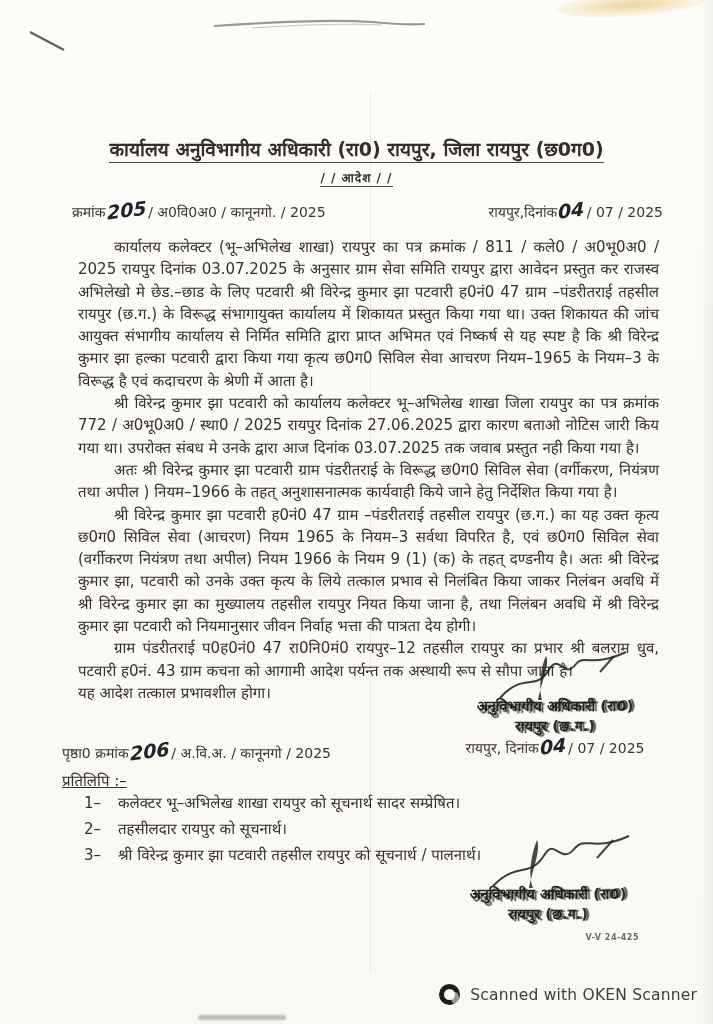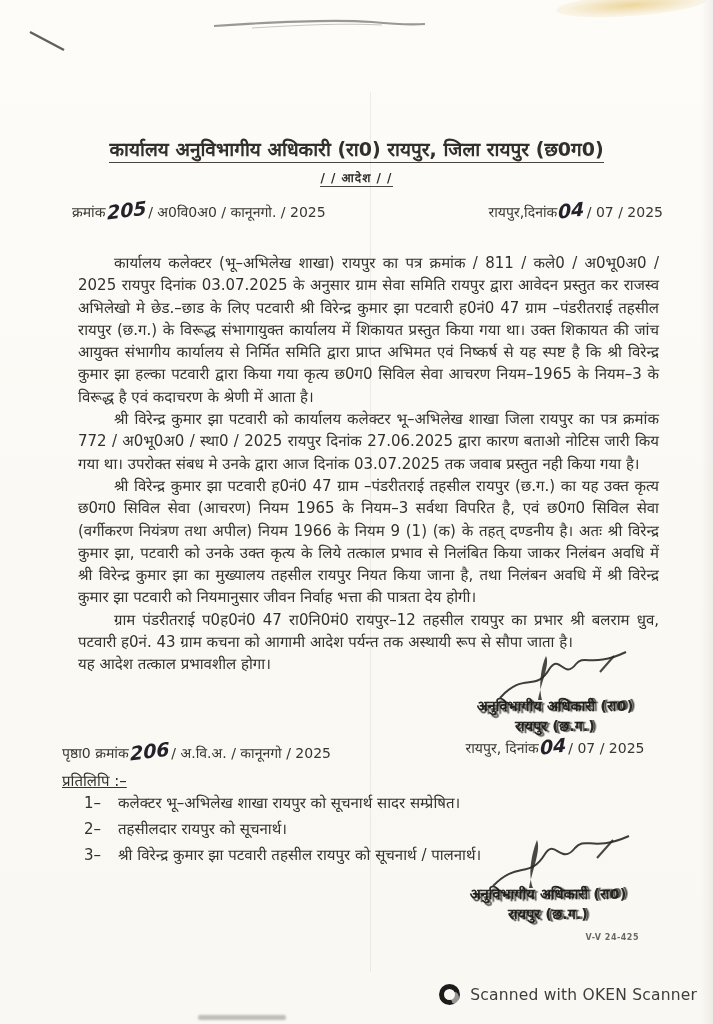--- a/index.html
+++ b/index.html
@@ -33,21 +33,21 @@
     font-size:12px;font-weight:700;color:#33302b;}
   .order-heading span{border-bottom:1.5px solid #4a463f;padding-bottom:1px;letter-spacing:1px;}
 
   .ref-row{position:absolute;top:202px;left:72px;right:50px;display:flex;
     justify-content:space-between;font-size:14px;color:#39362f;}
   .hw{display:inline-block;font-style:italic;font-weight:700;font-size:19px;
     line-height:14px;color:#23212a;transform:rotate(-7deg) skewX(-6deg);
     margin:0 2px -3px 1px;}
 
   
-  .body-text{position:absolute;top:252px;left:78px;right:54px;
+  .body-text{position:absolute;top:236px;left:78px;right:54px;
     font-size:15px;line-height:22.3px;text-align:justify;color:#34312b;}
   .body-text p{margin:0;text-indent:36px;}
   .body-text p.no-indent{text-indent:0;}
 
   
   .sig{position:absolute;text-align:center;}
   .sig-1{top:650px;right:38px;width:240px;}
   .sig-2{top:832px;right:40px;width:250px;}
   .sig svg{display:block;margin:0 auto -6px auto;}
   .stamp-line{position:relative;font-weight:700;font-size:14.5px;color:#2b2925;
@@ -103,20 +103,21 @@
       <span>क्रमांक</span><span class="hw">205</span><span>/ अ0वि0अ0 / कानूनगो. / 2025</span>
     </div>
     <div>
       <span>रायपुर,दिनांक</span><span class="hw">04</span><span>/ 07 / 2025</span>
     </div>
   </div>
 
   <div class="body-text">
     <p>कार्यालय कलेक्टर (भू–अभिलेख शाखा) रायपुर का पत्र क्रमांक / 811 / कले0 / अ0भू0अ0 / 2025 रायपुर दिनांक 03.07.2025 के अनुसार ग्राम सेवा समिति रायपुर द्वारा आवेदन प्रस्तुत कर राजस्व अभिलेखो मे छेड.–छाड के लिए पटवारी श्री विरेन्द्र कुमार झा पटवारी ह0नं0 47 ग्राम –पंडरीतराई तहसील रायपुर (छ.ग.) के विरूद्ध संभागायुक्त कार्यालय में शिकायत प्रस्तुत किया गया था। उक्त शिकायत की जांच आयुक्त संभागीय कार्यालय से निर्मित समिति द्वारा प्राप्त अभिमत एवं निष्कर्ष से यह स्पष्ट है कि श्री विरेन्द्र कुमार झा हल्का पटवारी द्वारा किया गया कृत्य छ0ग0 सिविल सेवा आचरण नियम–1965 के नियम–3 के विरूद्ध है एवं कदाचरण के श्रेणी में आता है।</p>
     <p>श्री विरेन्द्र कुमार झा पटवारी को कार्यालय कलेक्टर भू–अभिलेख शाखा जिला रायपुर का पत्र क्रमांक 772 / अ0भू0अ0 / स्था0 / 2025 रायपुर दिनांक 27.06.2025 द्वारा कारण बताओ नोटिस जारी किय गया था।  उपरोक्त संबध मे उनके द्वारा आज दिनांक 03.07.2025 तक जवाब प्रस्तुत नही किया गया है।</p>
+    <p>अतः श्री विरेन्द्र कुमार झा पटवारी ग्राम पंडरीतराई के विरूद्ध छ0ग0 सिविल सेवा (वर्गीकरण, नियंत्रण तथा अपील ) नियम–1966 के तहत् अनुशासनात्मक कार्यवाही किये जाने हेतु निर्देशित किया गया है।</p>
     <p>श्री विरेन्द्र कुमार झा पटवारी ह0नं0 47 ग्राम –पंडरीतराई तहसील रायपुर (छ.ग.) का यह उक्त कृत्य छ0ग0 सिविल सेवा (आचरण) नियम 1965 के नियम–3 सर्वथा विपरित है, एवं छ0ग0 सिविल सेवा (वर्गीकरण नियंत्रण तथा अपील) नियम 1966 के नियम 9 (1) (क) के तहत् दण्डनीय है। अतः श्री विरेन्द्र कुमार झा, पटवारी को उनके उक्त कृत्य के लिये तत्काल प्रभाव से निलंबित किया जाकर निलंबन अवधि में श्री विरेन्द्र कुमार झा का मुख्यालय तहसील रायपुर नियत किया जाना है, तथा निलंबन अवधि में श्री विरेन्द्र कुमार झा पटवारी को नियमानुसार जीवन निर्वाह भत्ता की पात्रता देय होगी।</p>
     <p>ग्राम पंडरीतराई प0ह0नं0 47 रा0नि0मं0 रायपुर–12 तहसील रायपुर का प्रभार श्री बलराम धुव, पटवारी ह0नं. 43 ग्राम कचना को आगामी आदेश पर्यन्त तक अस्थायी रूप से सौपा जाता है।</p>
     <p class="no-indent">यह आदेश तत्काल प्रभावशील होगा।</p>
   </div>
 
   <div class="sig sig-1">
     <svg width="150" height="52" viewBox="0 0 150 52">
       <path d="M20,48 C45,20 55,44 70,18 C80,4 84,30 96,14 C104,4 112,18 146,2" stroke="#2a2823" stroke-width="2" fill="none" opacity="0.9"></path>
       <path d="M58,50 C62,30 70,14 66,6 C62,14 58,34 62,50 Z" fill="#2a2823" opacity="0.85"></path>
       <path d="M120,22 L134,6" stroke="#2a2823" stroke-width="2" fill="none" opacity="0.85"></path>

